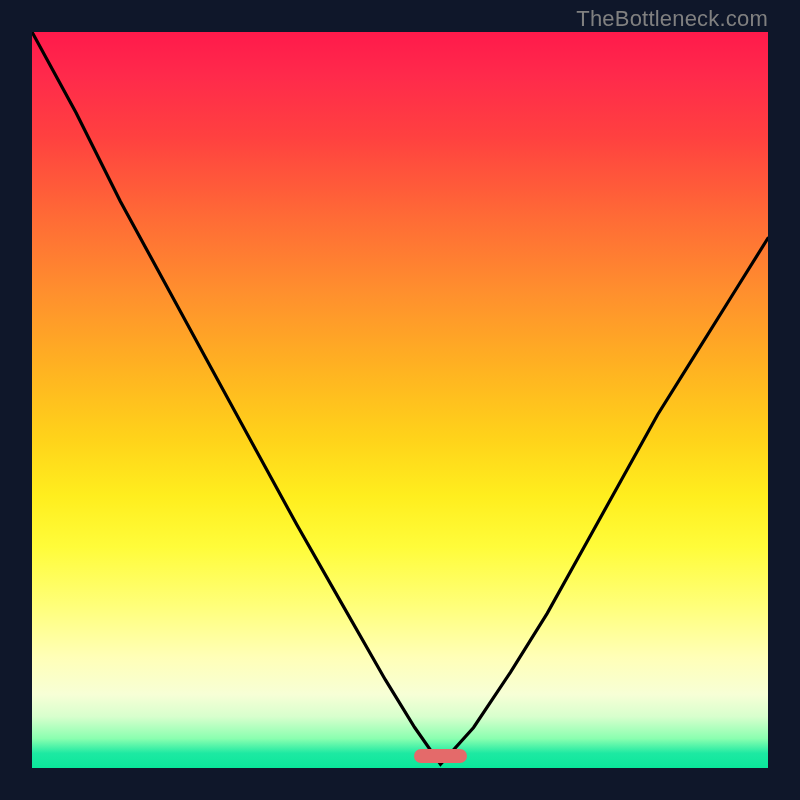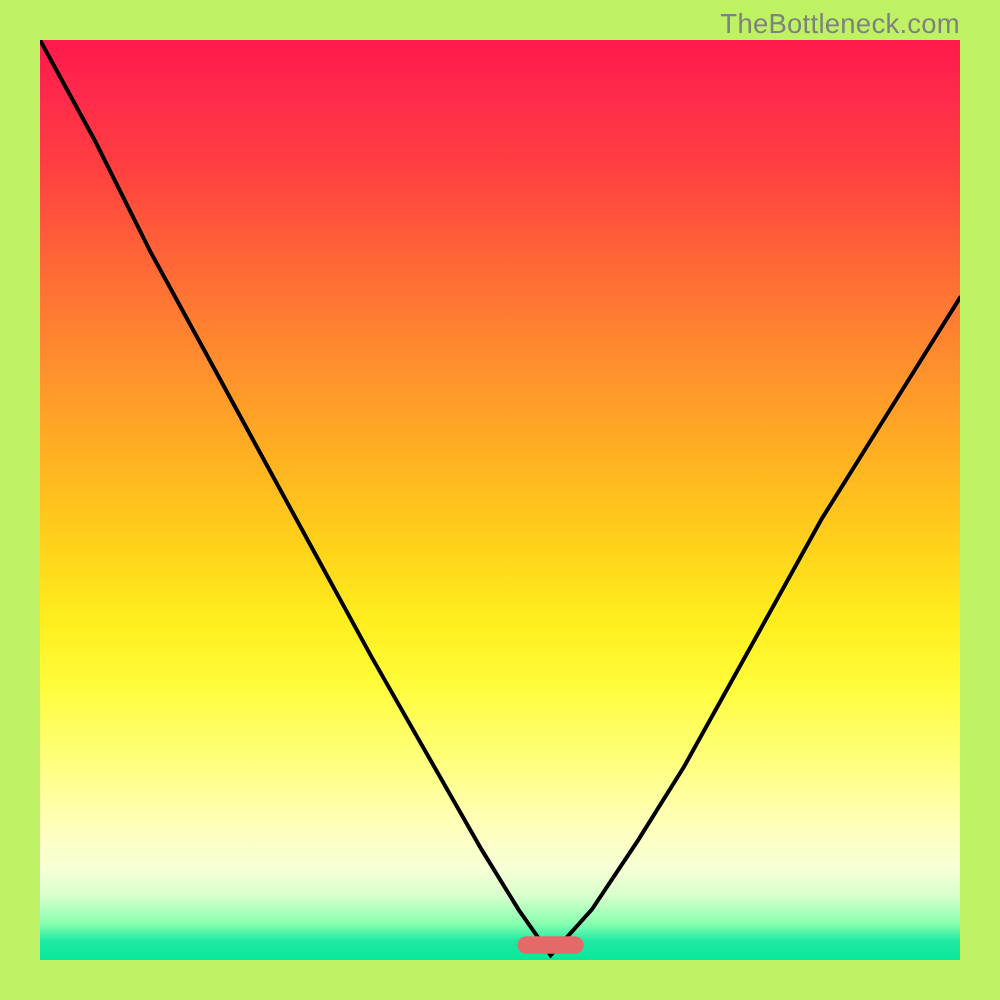--- a/index.html
+++ b/index.html
@@ -10,21 +10,21 @@
     background: #000;
     overflow: hidden;
     font-family: Arial, Helvetica, sans-serif;
   }
   .frame {
     position: absolute;
     left: 0;
     top: 0;
     width: 800px;
     height: 800px;
-    background: #bef264;
+    background: #0f172a;
   }
   .plot {
     position: absolute;
     left: 32px;
     top: 32px;
     width: 736px;
     height: 736px;
     overflow: hidden;
   }
   .gradient {

